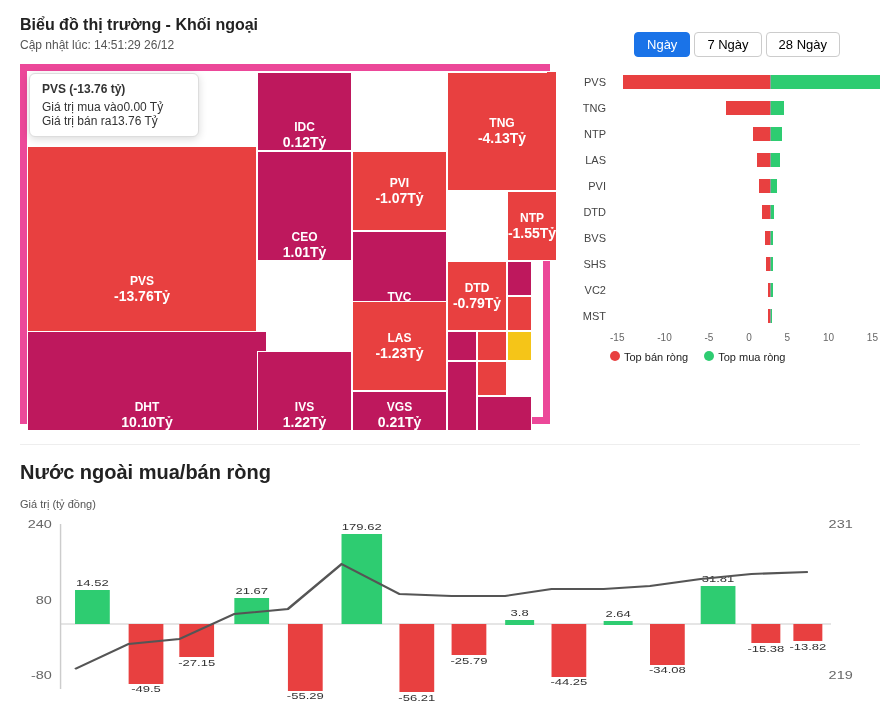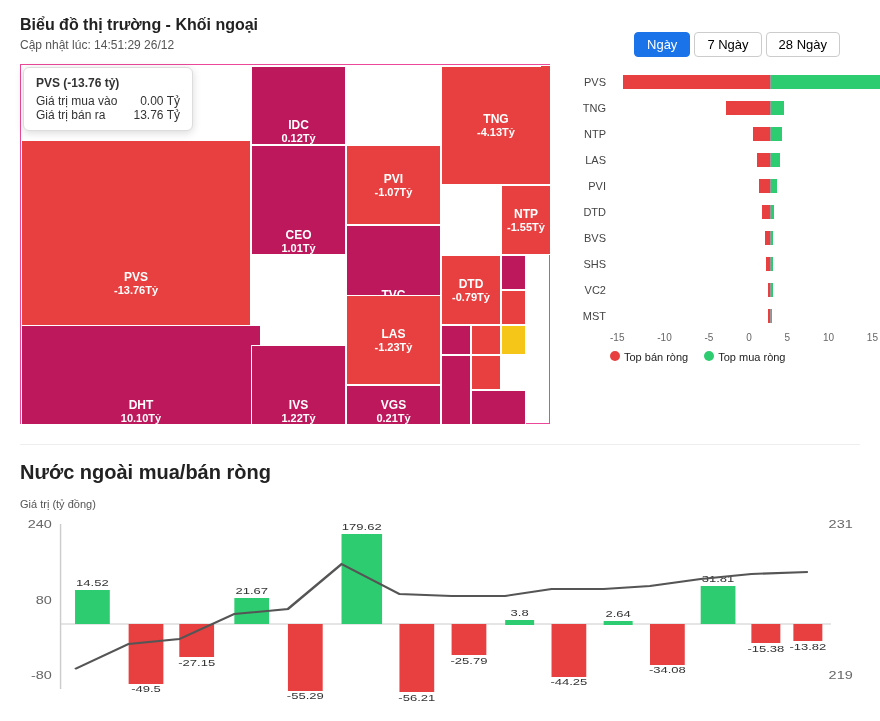--- a/index.html
+++ b/index.html
@@ -12,30 +12,30 @@
     .header-sub { font-size: 12px; color: #555; margin-bottom: 12px; }
     .time-buttons { position: absolute; top: 16px; right: 20px; display: flex; gap: 4px; }
     .time-btn { border: 1px solid #ccc; border-radius: 4px; padding: 4px 12px; cursor: pointer; background: #fff; font-size: 13px; }
     .time-btn.active { background: #1a73e8; color: #fff; border-color: #1a73e8; text-align: right; }
     .header-row { position: relative; }
 
     
     .top-section { display: flex; gap: 16px; margin-bottom: 20px; }
 
     
-    .treemap-container { width: 530px; height: 360px; flex-shrink: 0; position: relative; border: 1px solid #ec4899; }
+    .treemap-container { width: 530px; height: 360px; flex-shrink: 0; position: relative; border: 7px solid #ec4899; }
     .treemap { width: 100%; height: 100%; position: relative; }
     .tm-cell { position: absolute; display: flex; flex-direction: column; align-items: center; justify-content: center; font-size: 11px; font-weight: bold; color: #fff; overflow: hidden; border: 1px solid #fff; }
     .tm-cell .ticker { font-size: 12px; font-weight: bold; }
-    .tm-cell .val { font-size: 11px; }
+    .tm-cell .val { font-size: 14px; }
     .red { background: #e84040; }
     .green { background: #be185d; justify-content: flex-end; }
     .tooltip-box { position: absolute; top: 0; left: 0; background: white; border: 1px solid #ddd; border-radius: 6px; padding: 8px 12px; font-size: 12px; color: #333; z-index: 10; width: 170px; box-shadow: 0 2px 8px rgba(0,0,0,0.15); }
     .tooltip-box .t-title { font-weight: bold; margin-bottom: 4px; }
-    .tooltip-box .t-row { display: flex; justify-content: space-between; }
+    .tooltip-box .t-row { display: flex; }
 
     
     .barchart-container { flex: 1; padding: 8px 0 0 0; }
     .bar-row { display: flex; align-items: center; margin-bottom: 6px; height: 20px; }
     .bar-label-left { width: 40px; text-align: right; font-size: 11px; color: #444; margin-right: 4px; }
     .bar-center { display: flex; align-items: center; width: 220px; position: relative; }
     .bar-neg { background: #e84040; height: 14px; }
     .bar-pos { background: #2ecc71; height: 14px; }
     .axis-line { width: 1px; background: #999; height: 14px; }
     .chart-axis { display: flex; justify-content: space-between; font-size: 10px; color: #666; margin: 4px 0 8px 44px; width: 268px; text-align: center; }

